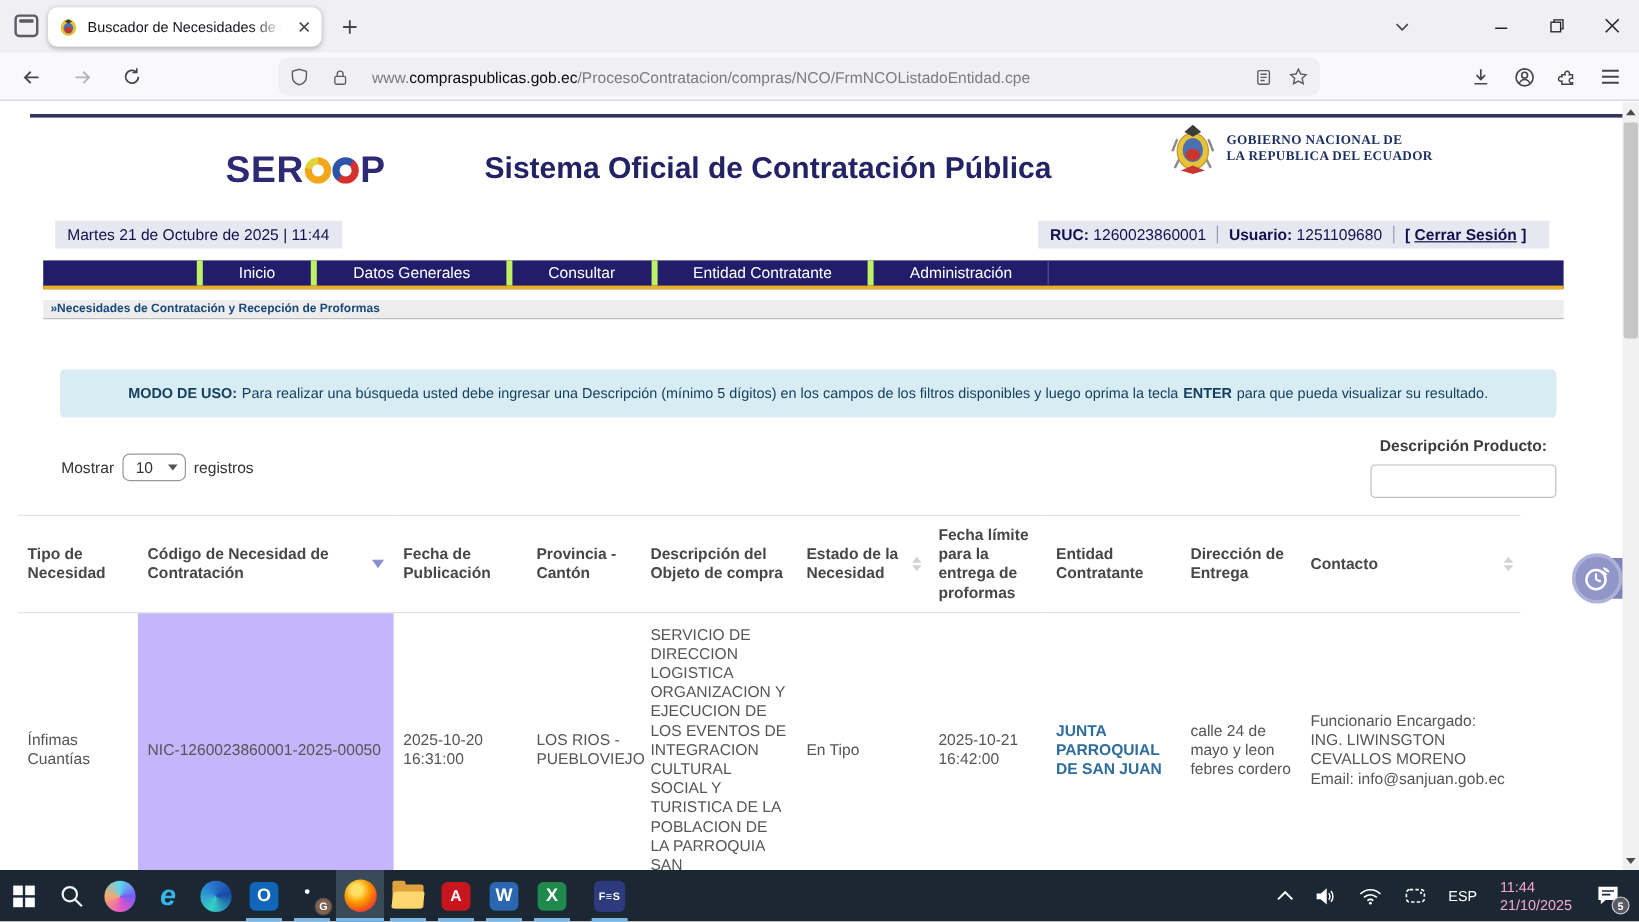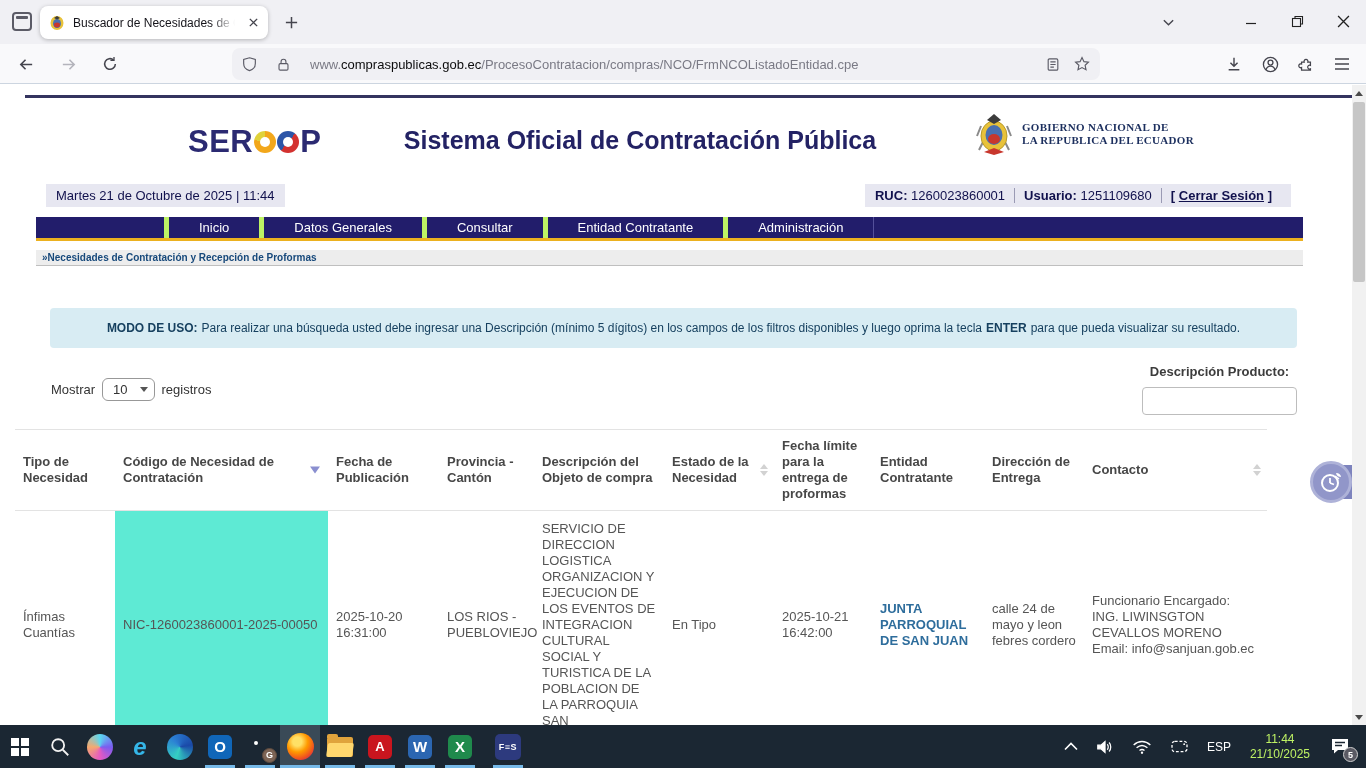--- a/index.html
+++ b/index.html
@@ -37,21 +37,21 @@
   .pagehead { position:relative; height:84px; }
   .sercop { position:absolute; left:188px; top:26px; display:flex; align-items:center; }
   .sercop .lt { font-size:31px; font-weight:bold; color:#2b2a72; letter-spacing:.5px; }
   .ringC { width:22px; height:22px; border-radius:50%; margin:0 1px;
            background:conic-gradient(#f2a71b 0 78%, #e0d23a 78% 100%); position:relative; }
   .ringC::after { content:""; position:absolute; inset:6px; background:#fff; border-radius:50%; }
   .ringO { width:22px; height:22px; border-radius:50%; margin-right:1px;
            background:conic-gradient(from 220deg, #2d55a7 0 50%, #d33230 50% 100%); position:relative; }
   .ringO::after { content:""; position:absolute; inset:6px; background:#fff; border-radius:50%; }
   .systitle { position:absolute; left:0; top:28px; width:1280px; text-align:center; font-size:25px; font-weight:bold; color:#232264; }
-  .govlogo { position:absolute; left:975px; top:14px; display:flex; align-items:center; gap:9px; }
+  .govlogo { position:absolute; left:975px; top:4px; display:flex; align-items:center; gap:9px; }
   .govtext { font-family:"Liberation Serif", serif; font-size:11px; font-weight:bold; color:#1c2f5e; line-height:13px; letter-spacing:.3px; }
 
   .staterow { display:flex; justify-content:space-between; align-items:center; margin:2px 75px 0 46px;gap:36px; }
   .statebox { background:#e7e7f1; padding:4px 10px; font-size:13px; color:#11114d; }
   .sessbox { background:#e7e7f1; padding:4px 10px; font-size:13px; color:#11114d; display:flex; align-items:center; }
   .sessbox b { font-weight:bold; }
   .seg { padding:0 9px; } .seg:first-child { padding-left:0; }
   .seg + .seg { border-left:1px solid #9a9ab4; }
   .logout { font-weight:bold; }
   .logout a { color:#11114d; text-decoration:underline; font-weight:bold; cursor:pointer; }
@@ -75,21 +75,21 @@
                font-size:13px; color:#333; display:flex; align-items:center; gap:12px; cursor:pointer; }
   .sel-chev { width:0; height:0; border-left:4px solid transparent; border-right:4px solid transparent; border-top:5px solid #555; }
   .ctl-right { display:flex; align-items:center; gap:8px; font-size:13px; color:#333;flex-direction:column; }
   .ctl-right label { font-weight:bold; color:#3c3c3c; font-weight:600; }
   .filter-input { width:155px; height:28px; border:1px solid #bdbdbd; border-radius:4px; background:#fff; padding:0 6px; font-size:13px; }
 
   table.tbl { width:1252px; margin:14px 0 0 15px; border-collapse:collapse; table-layout:fixed; }
   .tbl th { font-size:13px; font-weight:bold; color:#474747; text-align:left; vertical-align:middle;
             padding:8px; line-height:16px; border-top:1px solid #e3e3e3; border-bottom:1px solid #e3e3e3; position:relative; }
   .tbl td { font-size:13px; color:#555; vertical-align:middle; padding:10px 8px; line-height:16px; border-bottom:1px solid #e3e3e3; }
-  .shade { background:#5eead4; }
+  .shade { background:#c4b5fd; }
   .entlink { color:#2e6d9c; font-weight:bold; cursor:pointer; }
   .tri-down { width:0; height:0; border-left:5px solid transparent; border-right:5px solid transparent; border-top:7px solid #8a8fd0;
               position:absolute; right:8px; top:50%; transform:translateY(-50%); }
   .sort-both { position:absolute; right:6px; top:50%; transform:translateY(-50%); display:flex; flex-direction:column; gap:2px; }
   .sort-both i { display:block; width:0; height:0; border-left:4px solid transparent; border-right:4px solid transparent; }
   .sort-both .u { border-bottom:5px solid #d2d2d2; }
   .sort-both .d { border-top:5px solid #d2d2d2; }
 
   
   .scrollbar { position:absolute; right:0; top:0; width:14px; height:640px; background:#f1f1f1; }
@@ -127,21 +127,21 @@
              background:radial-gradient(circle at 38% 32%, #ffe066 0 18%, #ff9a00 42%, #f0541e 68%, #b5007f 100%); }
   .folder { position:relative; width:26px; height:20px; }
   .folder .back { position:absolute; inset:0; background:#e0a33c; border-radius:2px; }
   .folder .back::before { content:""; position:absolute; left:0; top:-3px; width:11px; height:4px; background:#e0a33c; border-radius:2px 2px 0 0; }
   .folder .front { position:absolute; left:0; bottom:0; width:26px; height:14px; background:#ffd76e; border-radius:2px; transform:skewX(-8deg); }
   .fes { width:26px; height:26px; border-radius:5px; background:#2d3a7e; color:#fff; font-weight:bold; font-size:9px;
          display:flex; align-items:center; justify-content:center; letter-spacing:.5px; }
   .tray { margin-left:auto; display:flex; align-items:center; gap:0; padding-right:6px; }
   .trayit { height:43px; display:flex; align-items:center; justify-content:center; padding:0 9px; color:#fff; }
   .lang { font-size:12px; }
-  .clock { font-size:12px; color:#bef264; text-align:center; line-height:15px; padding:0 10px; }
+  .clock { font-size:12px; color:#f9a8d4; text-align:left; line-height:15px; padding:0 10px; }
   .notif { position:relative; }
   .badge { position:absolute; right:2px; bottom:6px; width:15px; height:15px; border-radius:50%; background:#5a5a64;
            border:1px solid #cfcfcf; color:#fff; font-size:9px; font-weight:bold; display:flex; align-items:center; justify-content:center; }
 </style>
 </head>
 <body>
 
 <div class="screen">
 
   <div class="tabbar">

